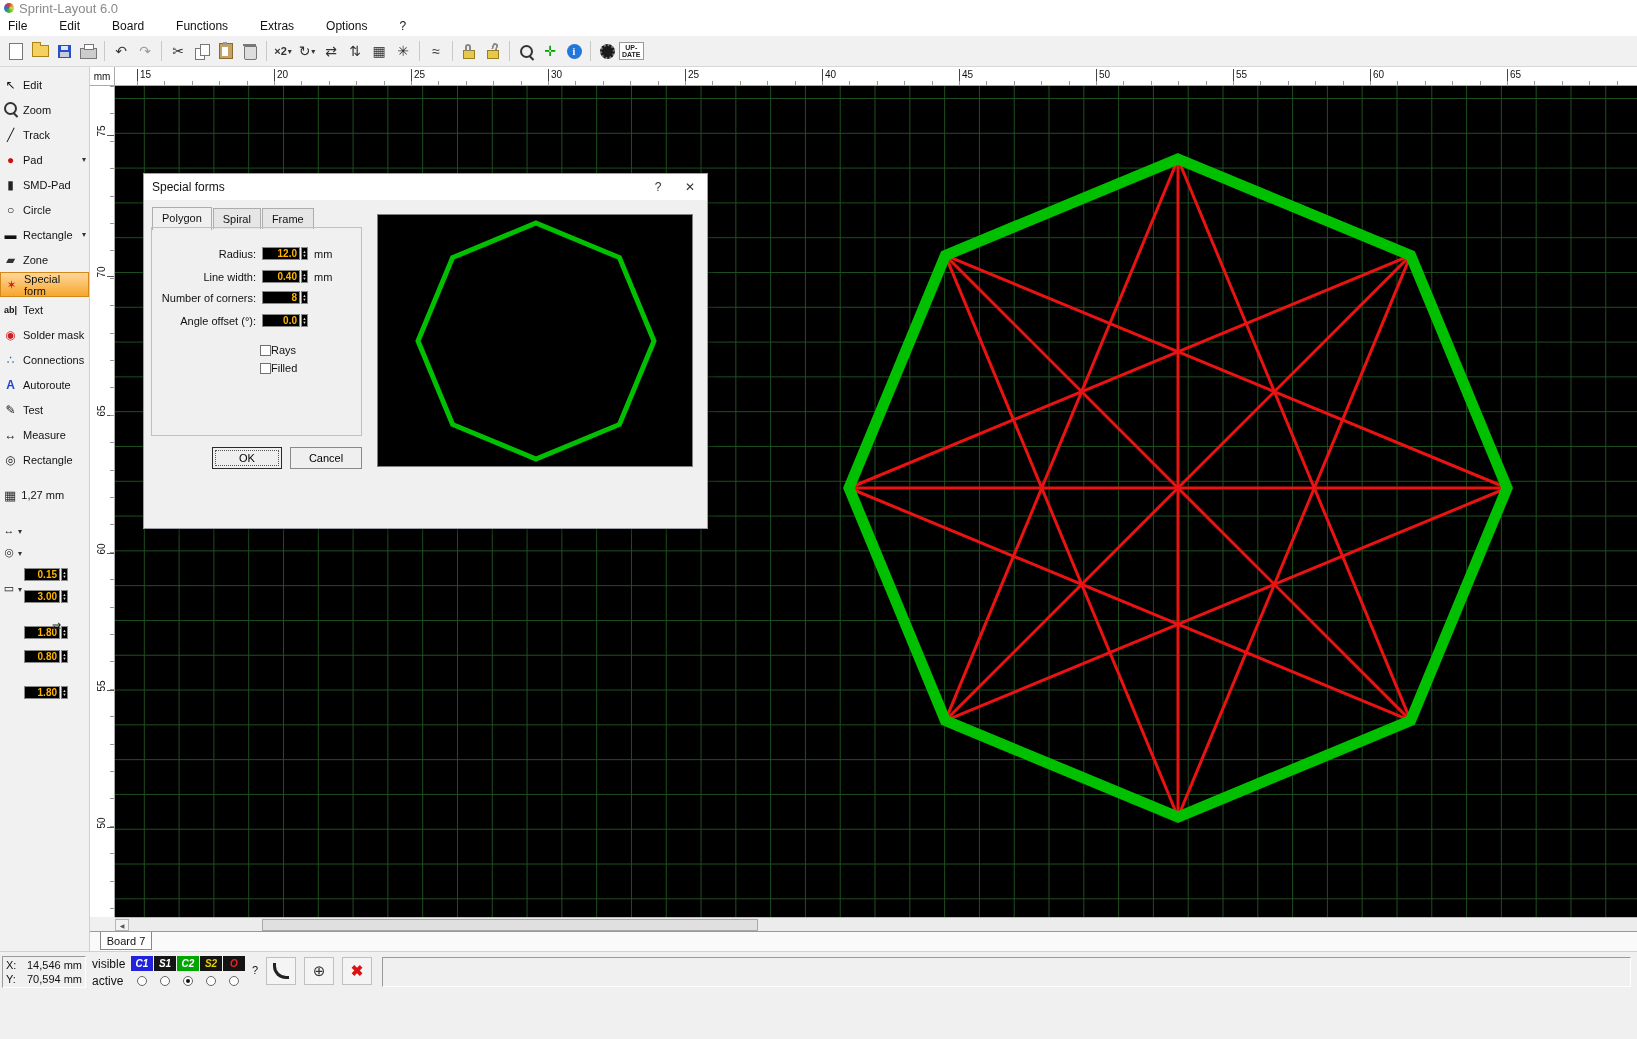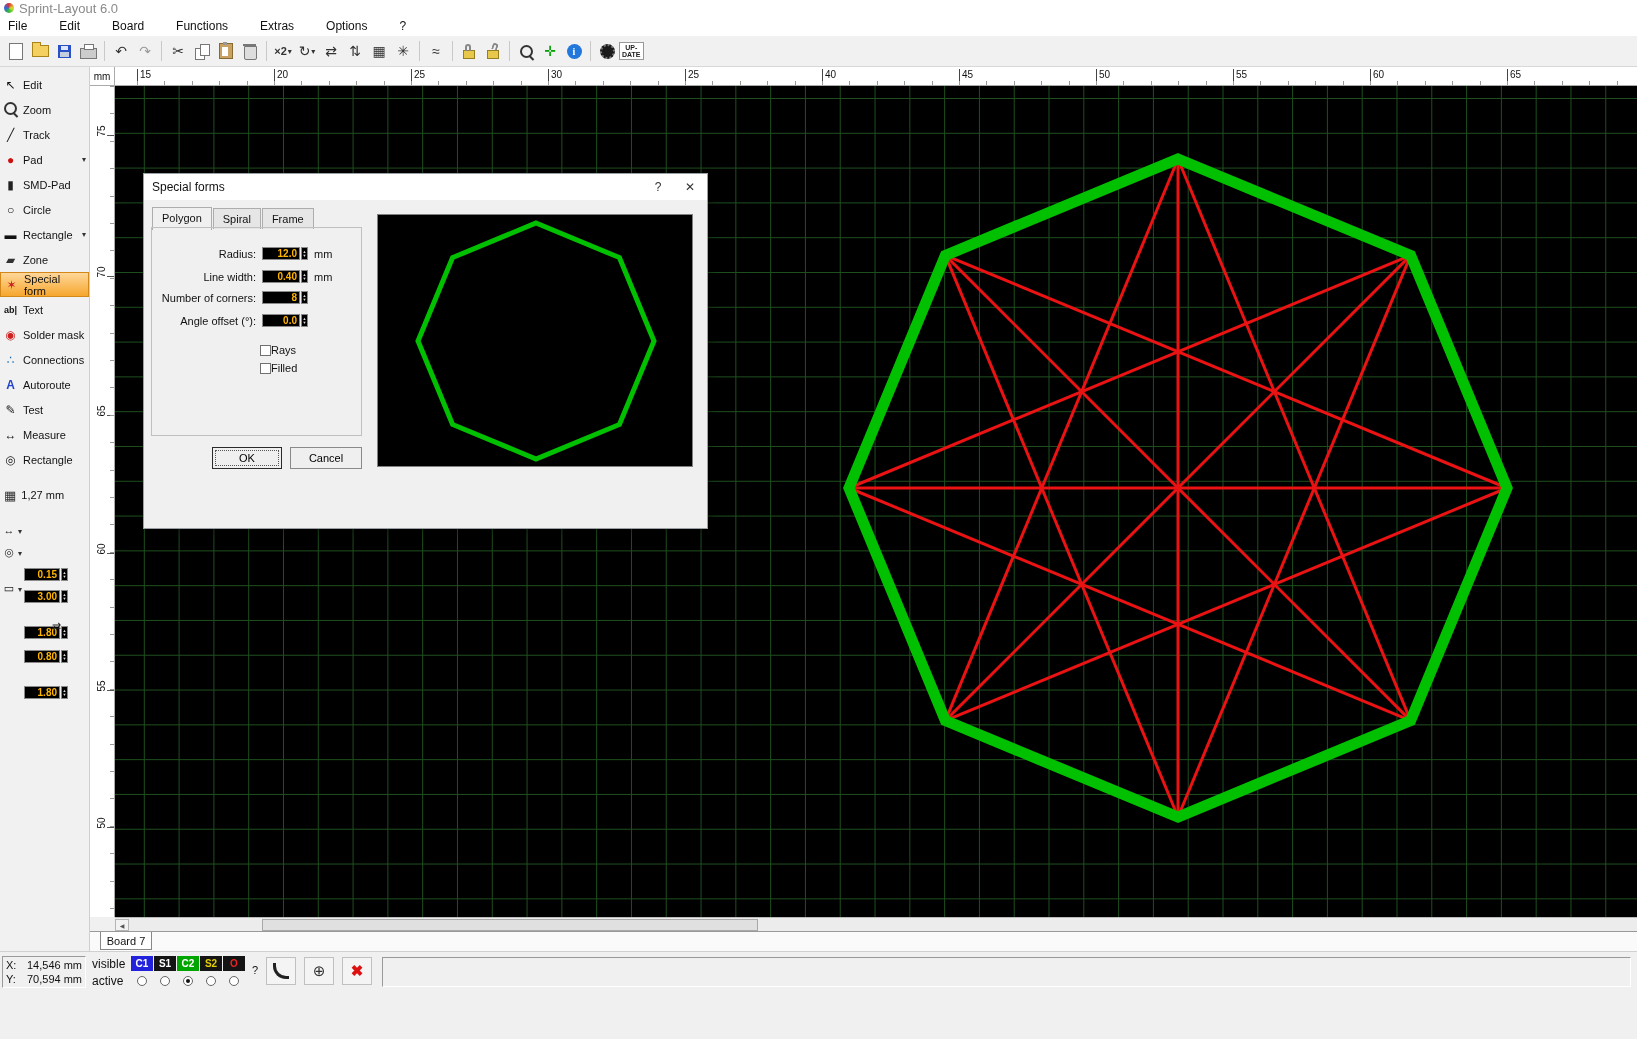--- a/index.html
+++ b/index.html
@@ -120,21 +120,21 @@
           border-top:1px solid #999;box-sizing:border-box;}
   .board-tab{position:absolute;left:10px;top:0;width:52px;height:18px;background:#fff;
              border:1px solid #888;border-top:none;font-size:11px;display:flex;
              align-items:center;justify-content:center;box-sizing:border-box;}
   .statusbar{position:absolute;left:0;top:951px;right:0;bottom:0;background:#f0f0f0;
              border-top:1px solid #d0d0d0;box-sizing:border-box;}
   .xy-panel{position:absolute;left:2px;top:4px;width:84px;height:32px;box-sizing:border-box;
             border:1px solid;border-color:#9a9a9a #fff #fff #9a9a9a;padding:1px 3px;font-size:11px;}
   .xy-row{display:flex;justify-content:space-between;line-height:14px;}
   .vis-act{position:absolute;left:92px;top:4px;font-size:12px;line-height:17px;}
-  .chip-row{position:absolute;left:131px;top:4px;display:flex;gap:1px;}
+  .chip-row{position:absolute;left:131px;top:4px;display:flex;gap:1px;font-style:italic;}
   .layer-chip{width:22px;height:15px;font-size:10px;font-weight:bold;display:flex;
               align-items:center;justify-content:center;}
   .layer-radio{position:absolute;top:24px;width:10px;height:10px;border-radius:50%;background:#fff;
                border:1px solid #666;box-sizing:border-box;}
   .layer-radio.checked::after{content:"";position:absolute;left:2px;top:2px;width:4px;height:4px;
                border-radius:50%;background:#111;}
   .sb-help{position:absolute;left:252px;top:12px;font-size:11px;}
   .sb-btn{position:absolute;top:5px;width:30px;height:28px;border:1px solid #c0c0c0;background:#f4f4f4;
           display:flex;align-items:center;justify-content:center;box-sizing:border-box;}
   .curve-ic{width:13px;height:13px;border-left:3px solid #222;border-bottom:3px solid #222;

